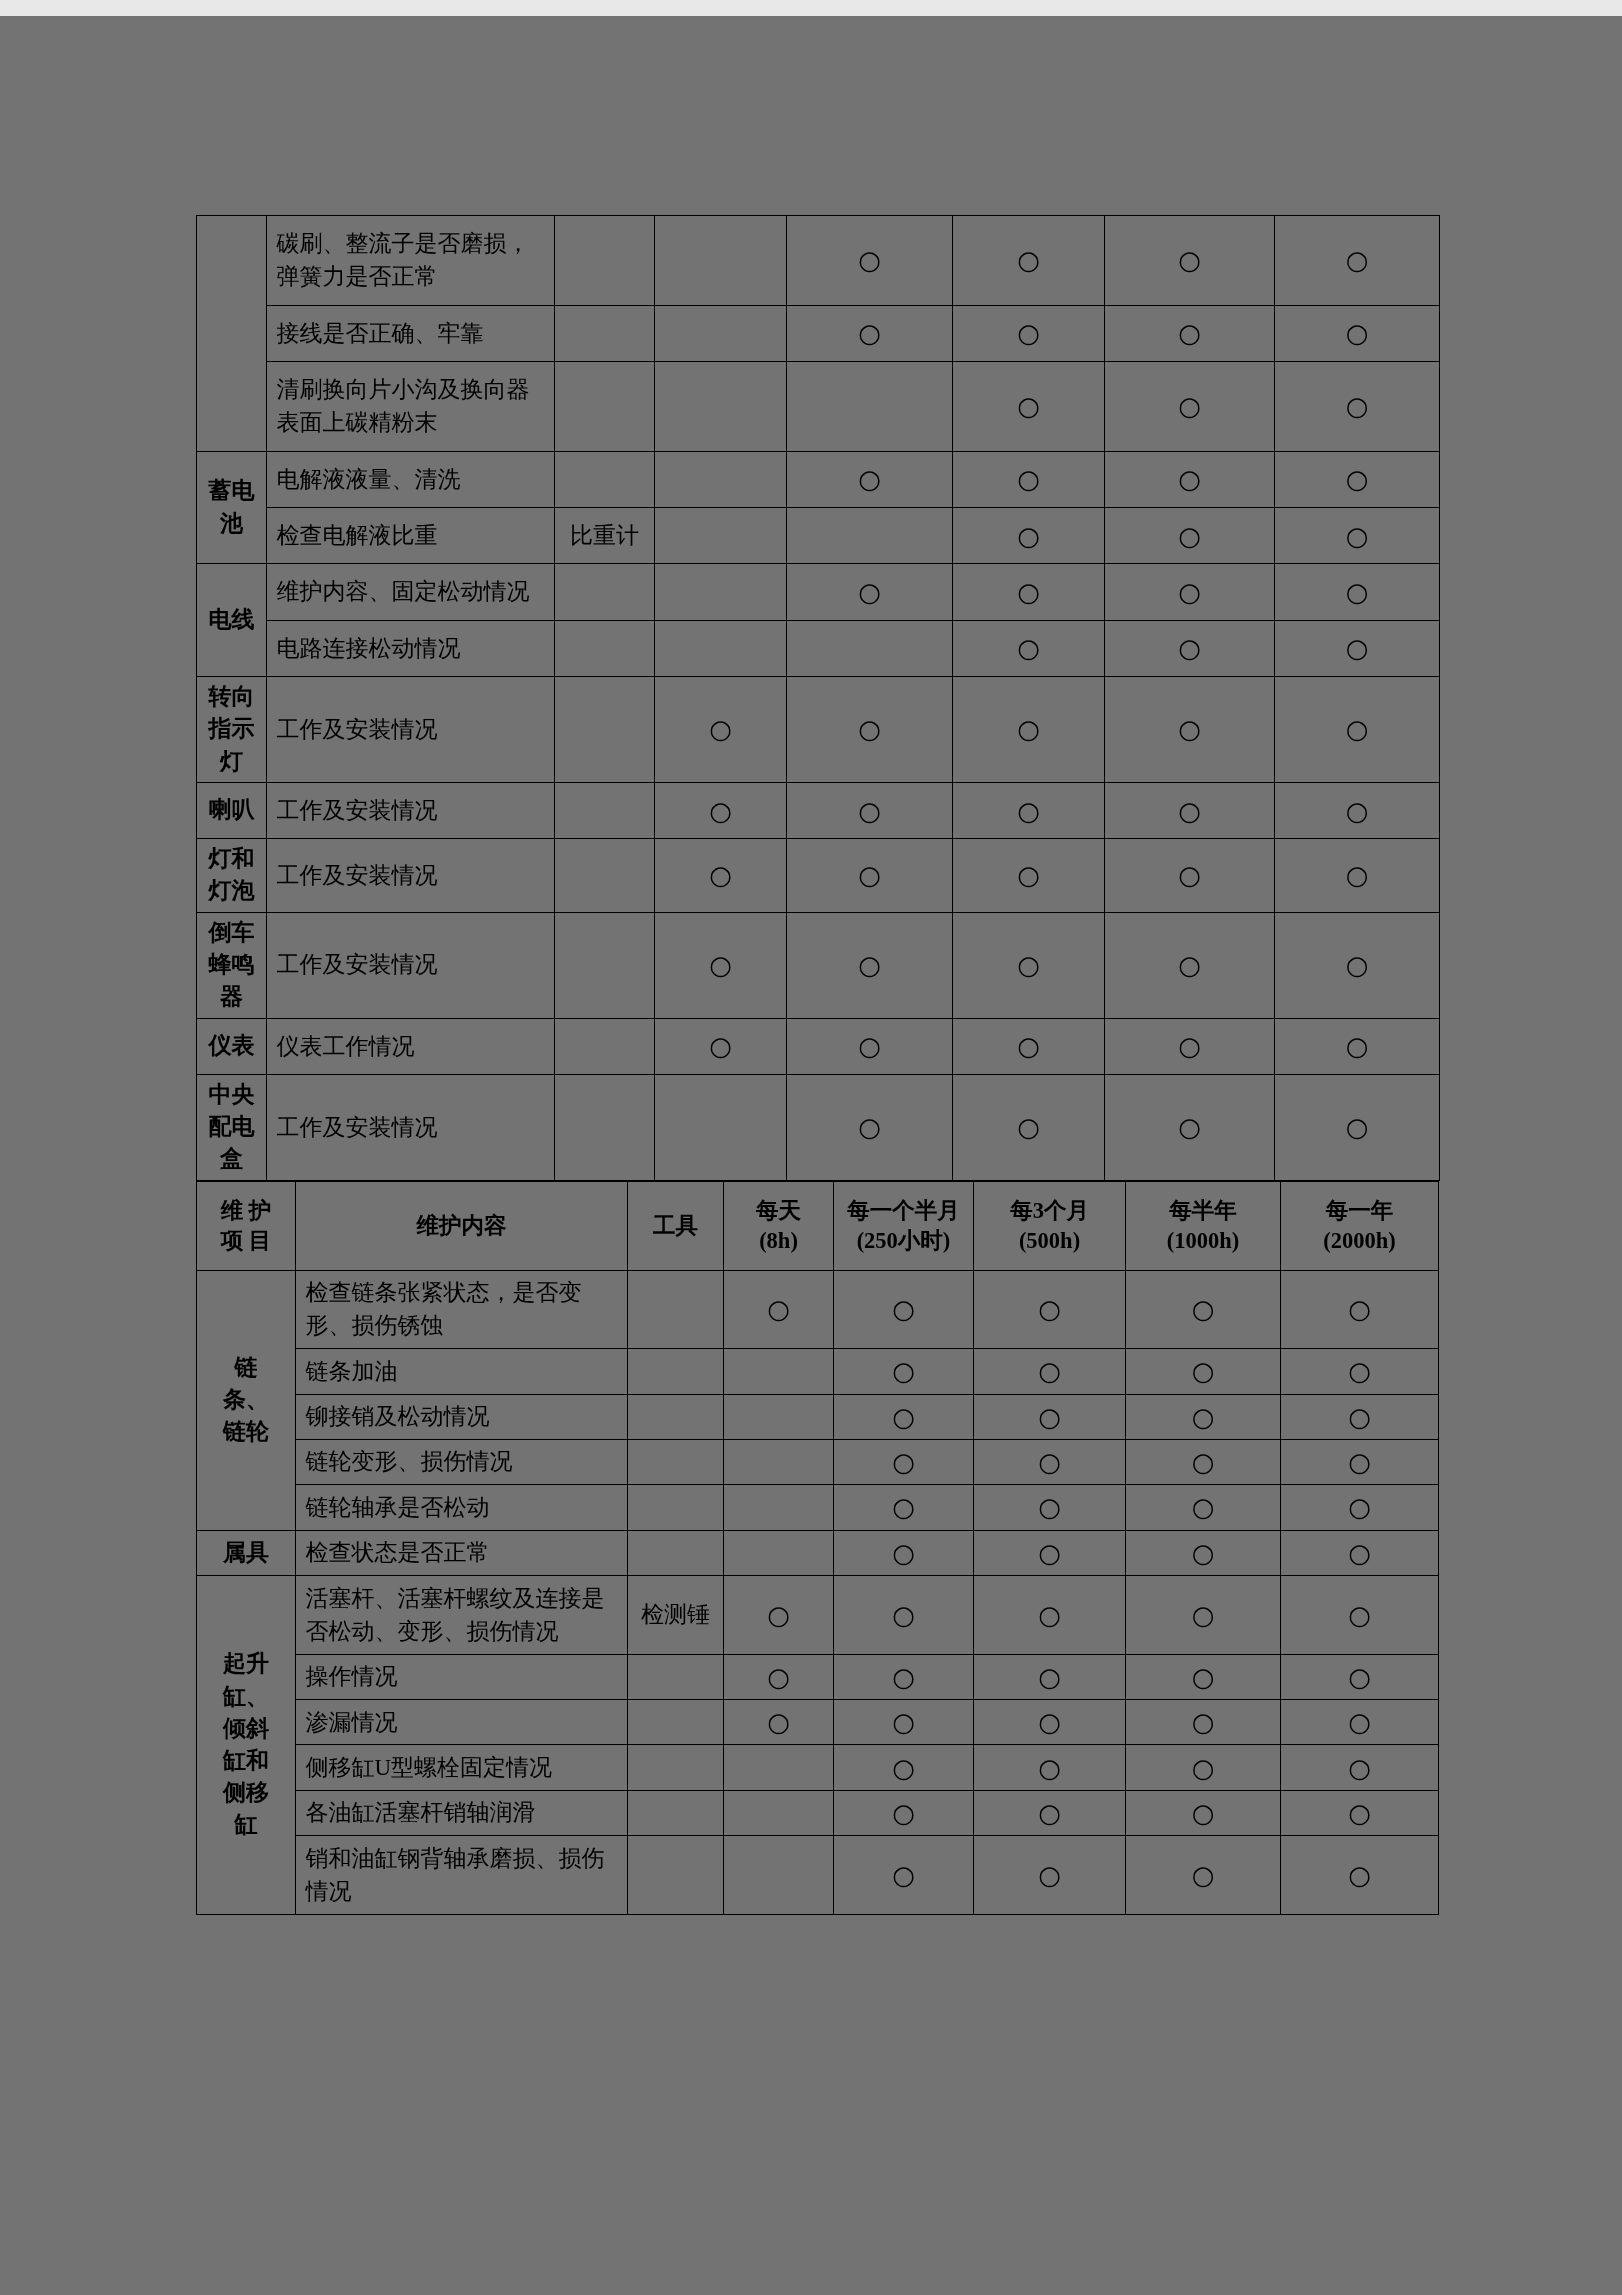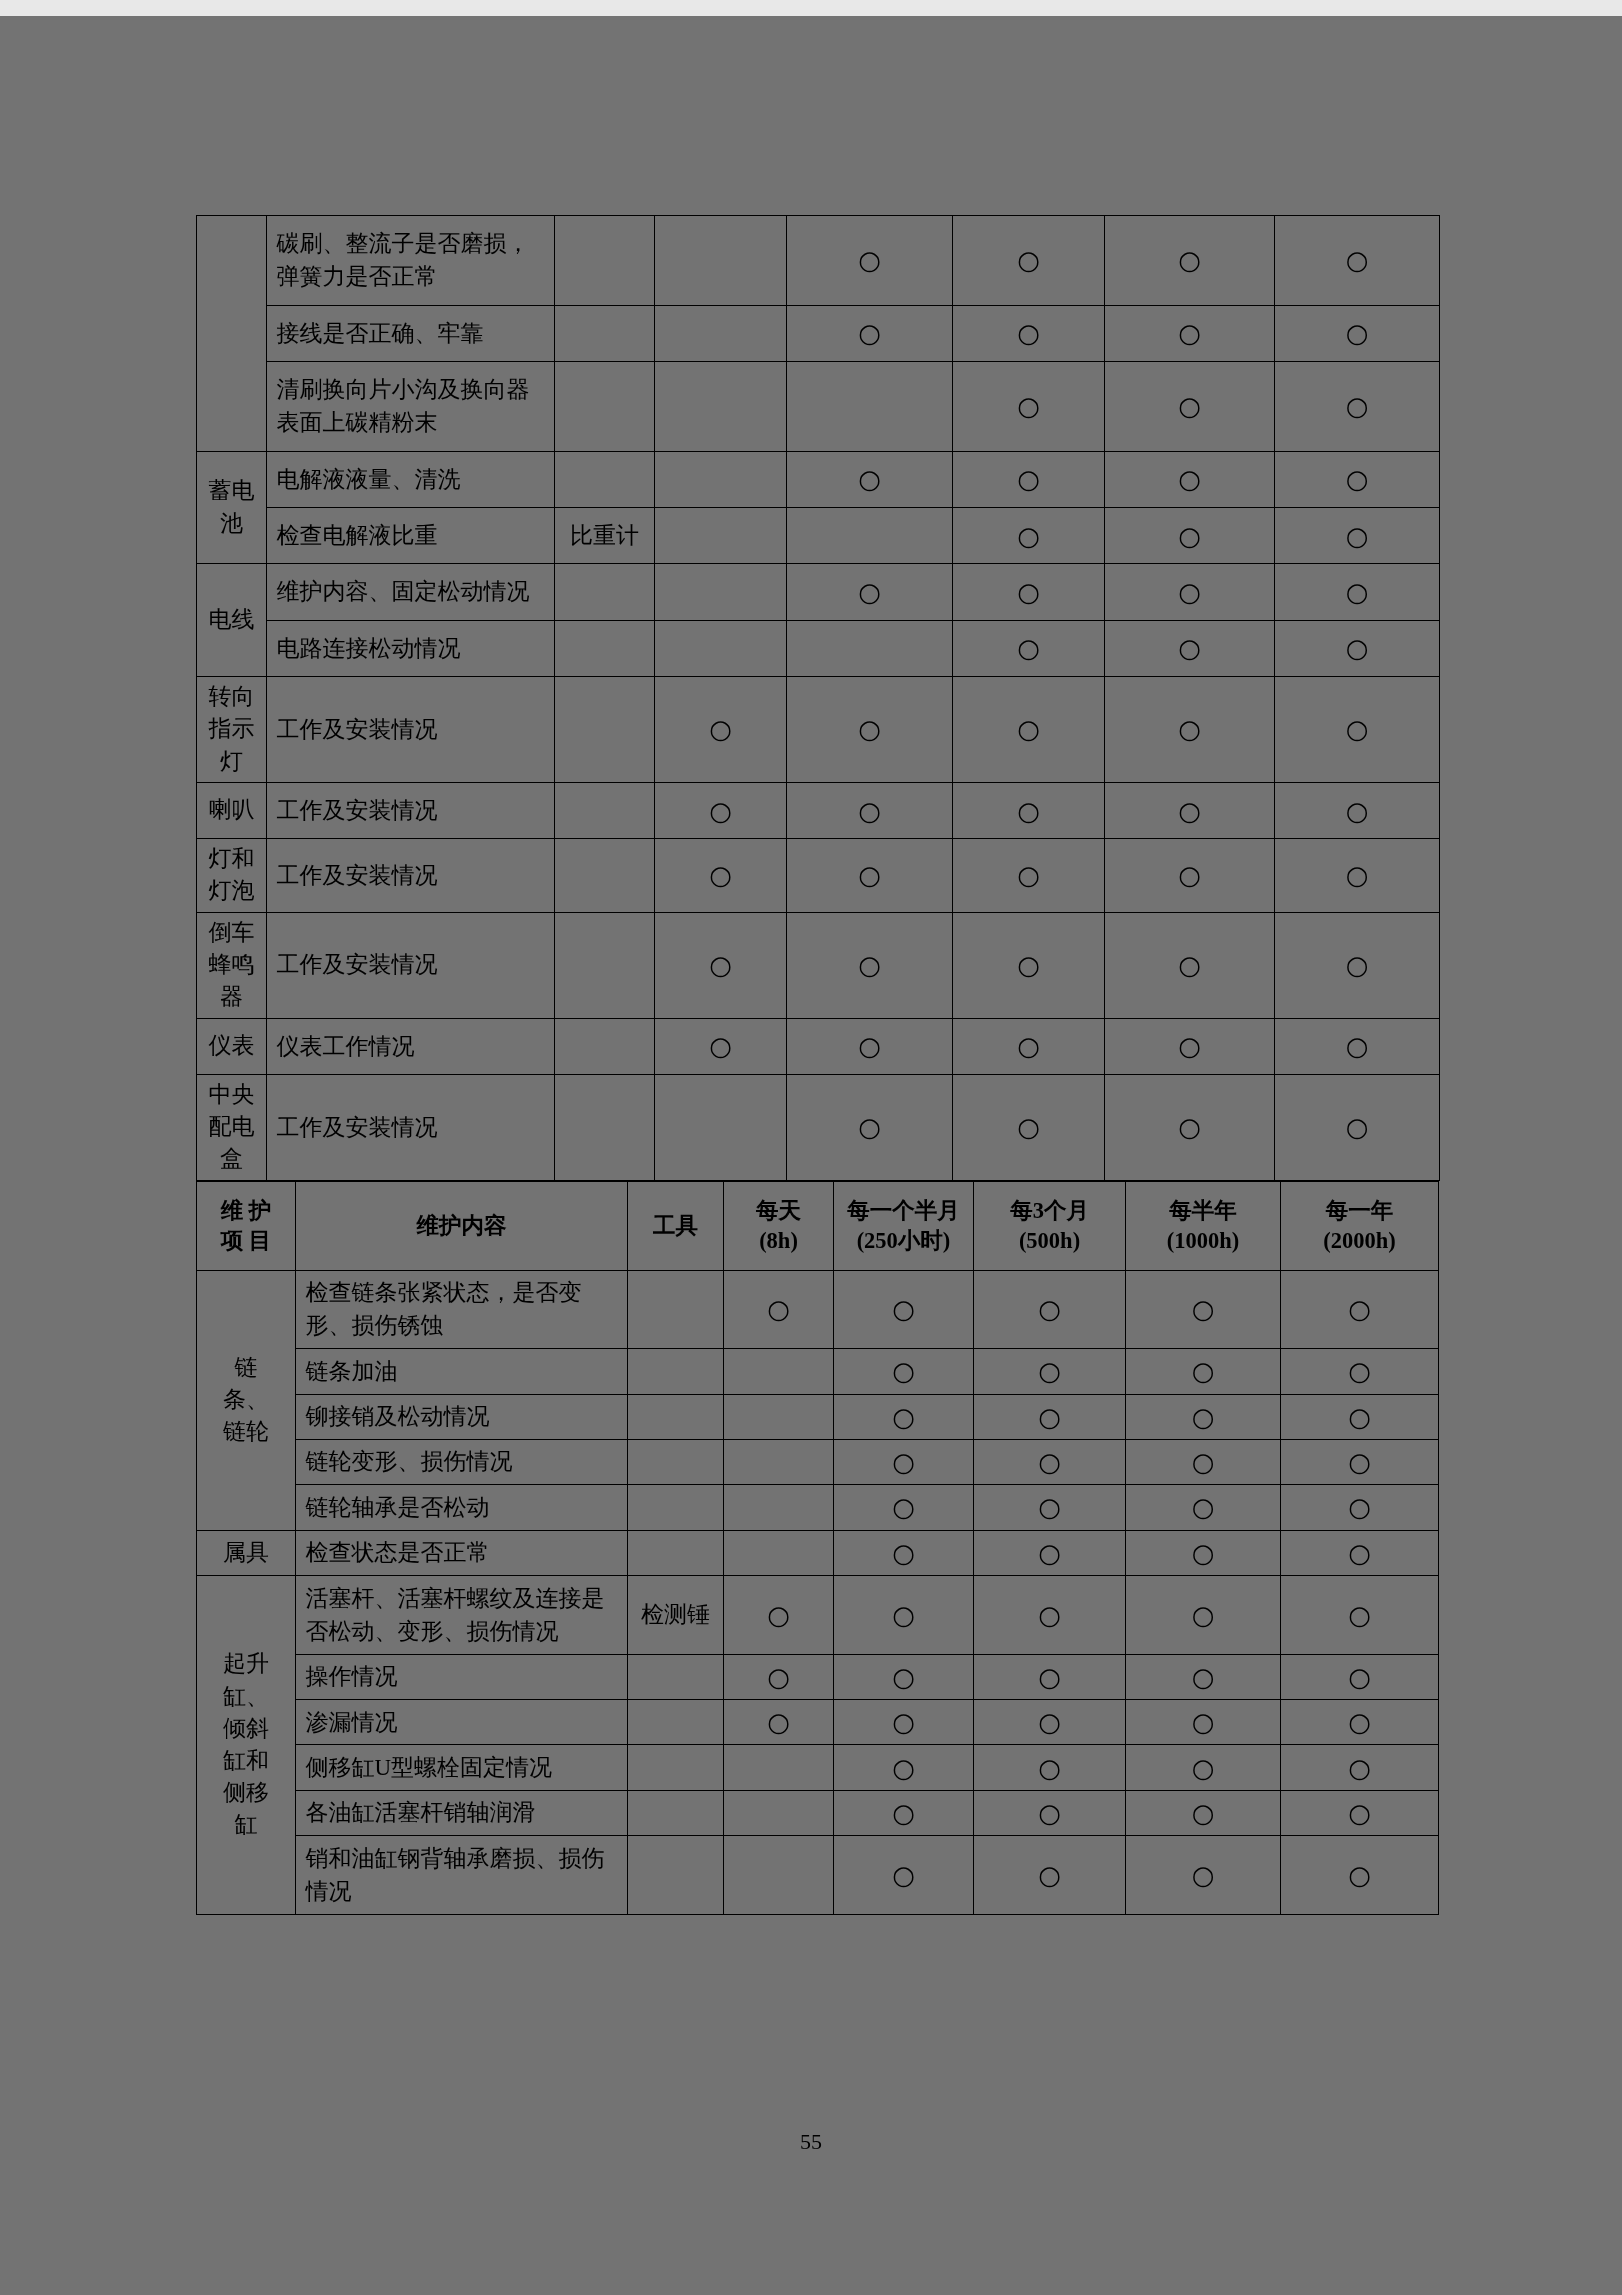--- a/index.html
+++ b/index.html
@@ -45,20 +45,21 @@
     line-height:1.3;
     padding:4.1px 2.7px;
     font-size:22.5px;
   }
   
   .cat-cell {
     text-align:center;
     line-height:1.4;
     padding:4.1px 2.7px;
     word-break:break-all;
+    font-weight:bold;
   }
   .content-cell {
     text-align:left;
     line-height:1.45;
     word-break:break-all;
   }
   .tool-cell { text-align:center; }
   .mark-cell {
     text-align:center;
     font-family:"DejaVu Sans", sans-serif;
@@ -368,15 +369,14 @@
             <td class="mark-cell">○</td>
             <td class="mark-cell">○</td>
             <td class="mark-cell">○</td>
             <td class="mark-cell">○</td>
           </tr>
         </tbody>
     </table>
 
   </div>
 
-  <div class="page-number">55</div>
 </div>
 
 
 </body></html>

